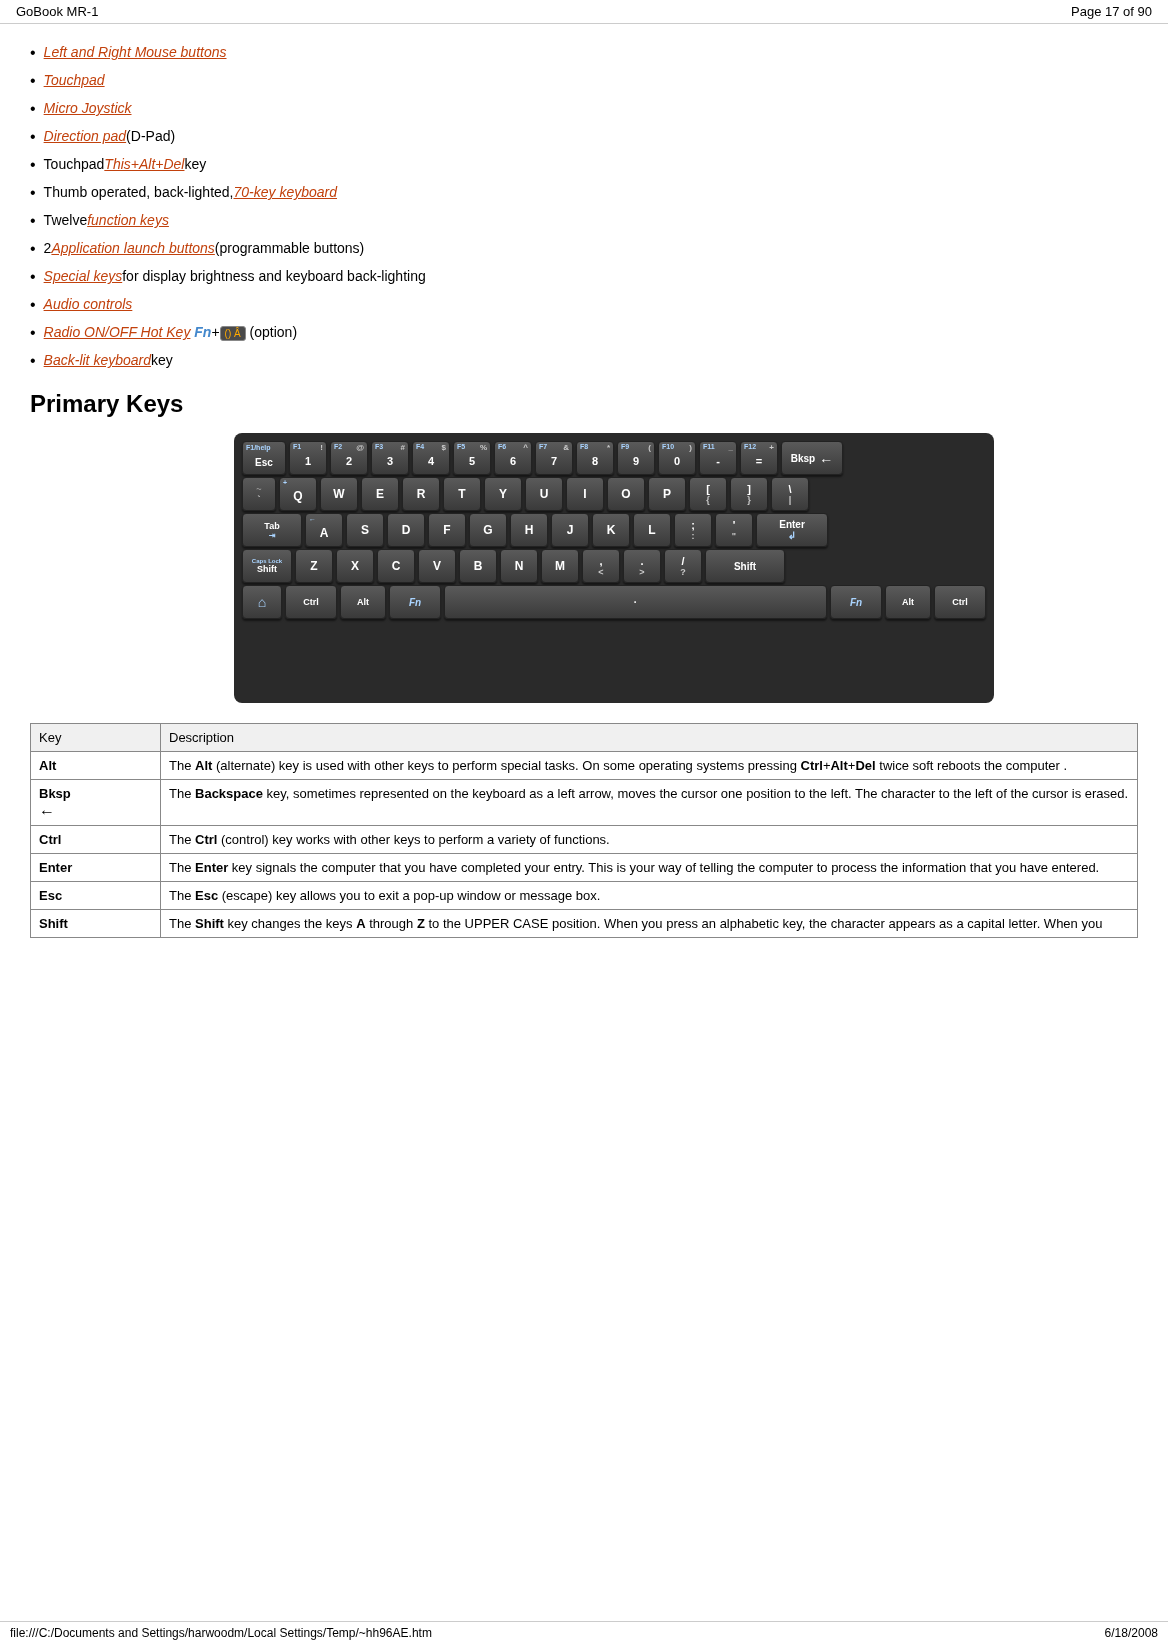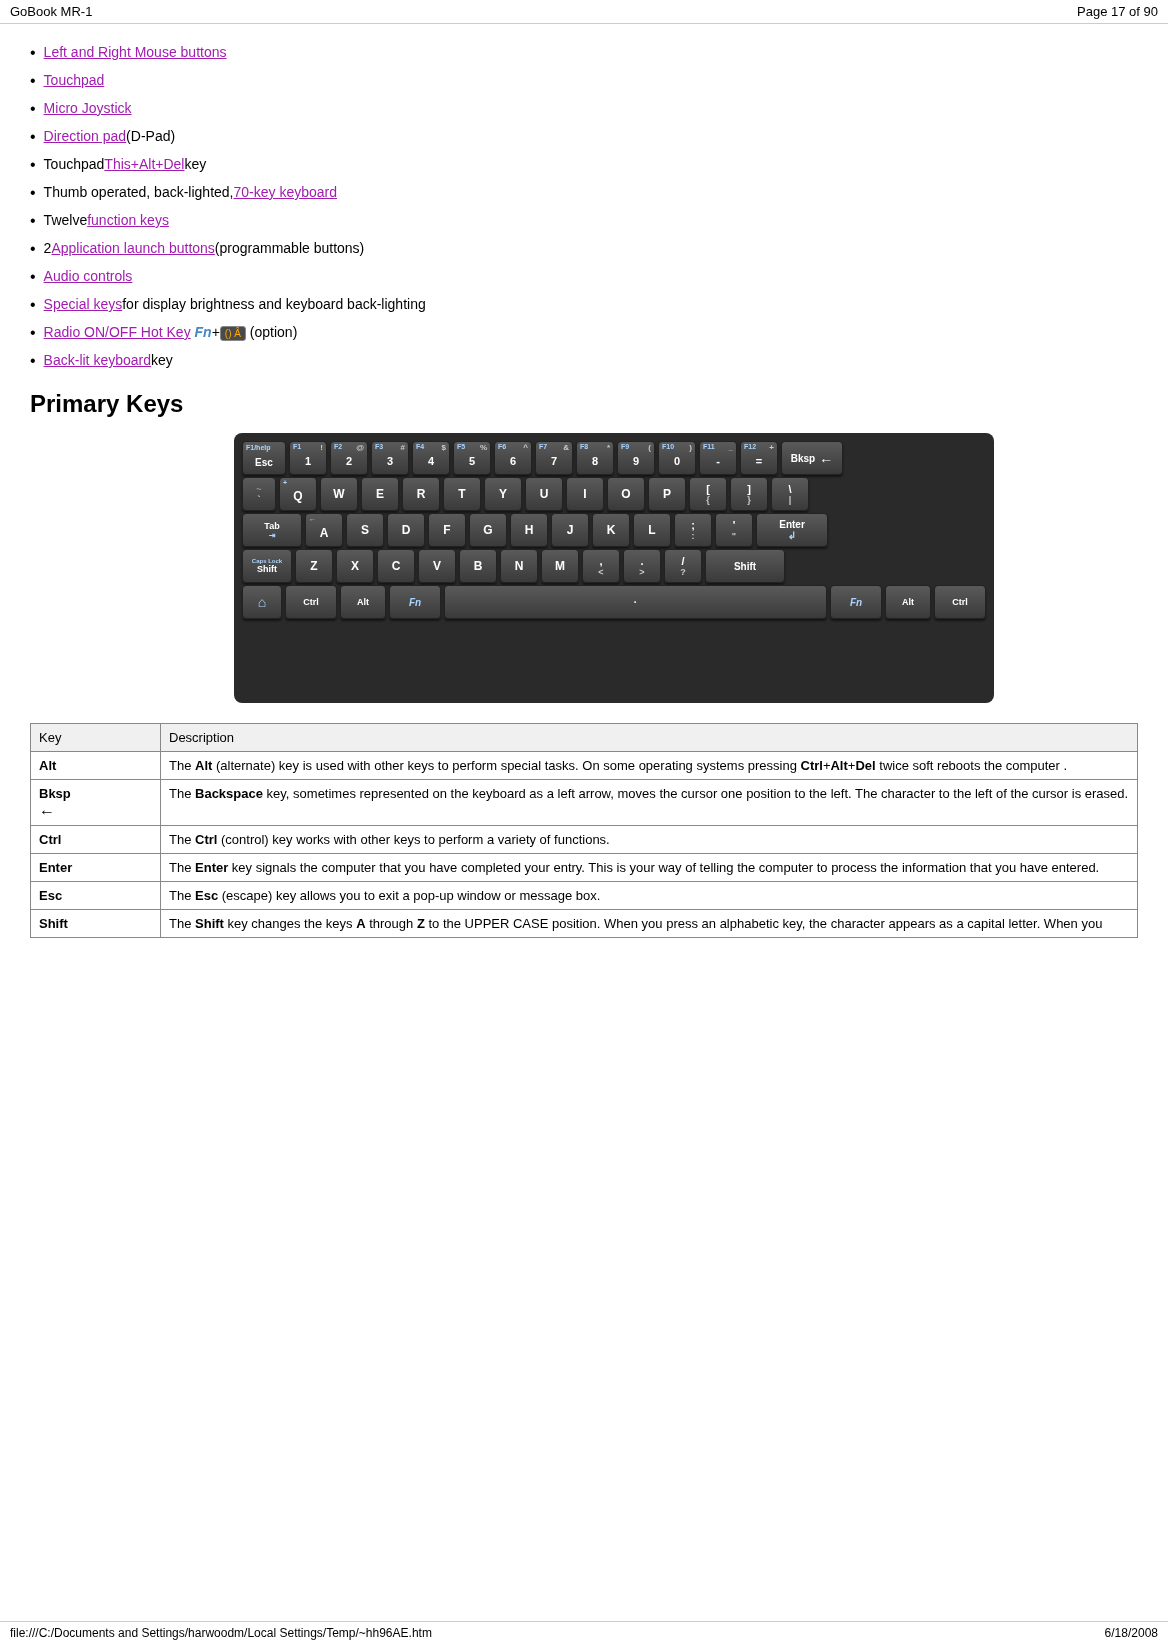--- a/index.html
+++ b/index.html
@@ -9,21 +9,21 @@
       color: #000;
       background: #fff;
       width: 1168px;
       min-height: 1644px;
       position: relative;
     }
     .header {
       display: flex;
       justify-content: space-between;
       align-items: center;
-      padding: 4px 10px;
+      padding: 4px 16px;
       border-bottom: 1px solid #ccc;
     }
     .header-title { font-size: 13px; }
     .header-page { font-size: 13px; }
     .content {
       padding: 10px 30px 10px 30px;
     }
     ul.nav-list {
       list-style: none;
       padding: 0;
@@ -35,22 +35,23 @@
       align-items: flex-start;
     }
     ul.nav-list li::before {
       content: "•";
       font-size: 16px;
       margin-right: 8px;
       color: #000;
       flex-shrink: 0;
     }
     a {
-      color: #a21caf;
+      color: #c2410c;
       text-decoration: underline;
+      font-style: italic;
     }
     .primary-keys-heading {
       font-size: 24px;
       font-weight: bold;
       margin: 20px 0 15px 0;
     }
     .keyboard-image-container {
       display: flex;
       justify-content: center;
       margin: 10px 0 20px 60px;
@@ -188,26 +189,26 @@
     </li>
 
     <li>
       <span>2 </span>
         <a href="#">Application launch buttons</a>
         <span> (programmable buttons)</span>
     </li>
 
 
     <li>
-      <a href="#">Audio controls</a>
-    </li>
-
-    <li>
       <a href="#">Special keys</a>
         <span> for display brightness and keyboard back-lighting</span>
+    </li>
+
+    <li>
+      <a href="#">Audio controls</a>
     </li>
 
     <li>
       <a href="#">Radio ON/OFF Hot Key</a>
       <span>&nbsp;<span class="fn-text">Fn</span>+<span class="radio-icon">()&nbsp;Â</span>&nbsp;(option)</span>
     </li>
 
     <li>
       <a href="#">Back-lit keyboard</a>
         <span> key</span>

